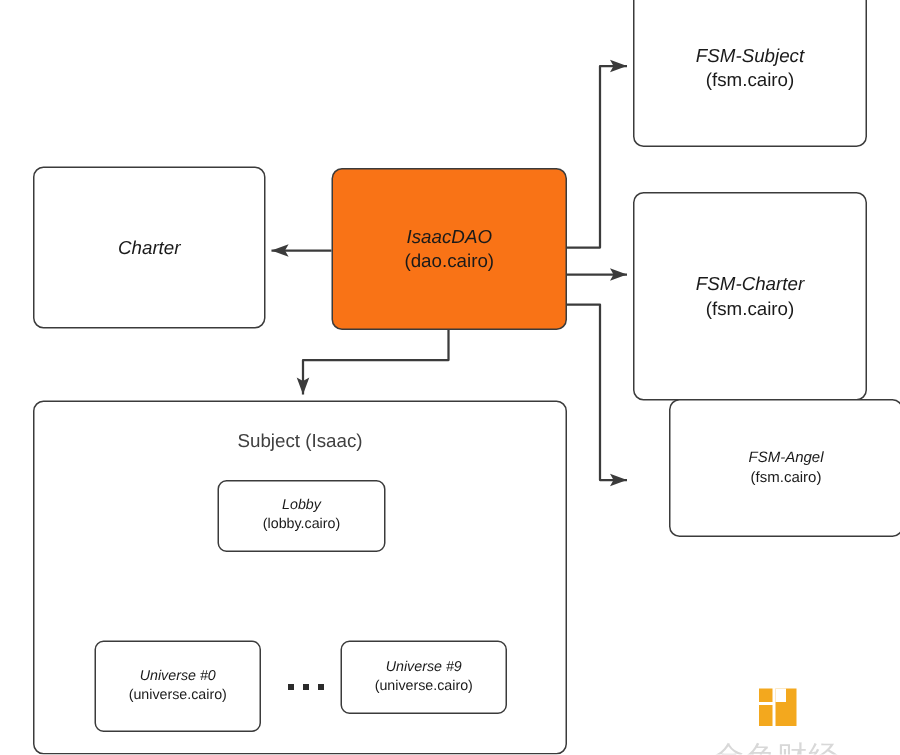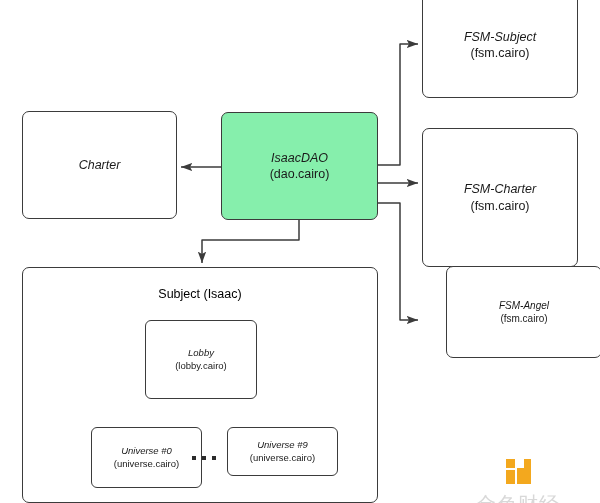--- a/index.html
+++ b/index.html
@@ -38,21 +38,21 @@
 
   
   #node-charter {
     left: 22px; top: 111px; width: 155px; height: 108px;
     font-size: 12.5px;
     text-align: center;
   }
   
   #node-isaacdao {
     left: 221px; top: 112px; width: 157px; height: 108px;
-    background: #86efac;
+    background: #f97316;
     font-size: 12.5px;
   }
   
   #node-fsm-subject {
     left: 422px; top: -8px; width: 156px; height: 106px;
     font-size: 12.5px;
   }
   #node-fsm-charter {
     left: 422px; top: 128px; width: 156px; height: 139px;
     font-size: 12.5px;
@@ -65,36 +65,35 @@
   
   #node-subject {
     left: 22px; top: 267px; width: 356px; height: 236px;
     border-radius: 7px;
     justify-content: flex-start;
     padding-top: 18px;
     font-size: 12.5px;
   }
   #subject-title {
     font-size: 12.5px;
-    color: #000000;
+    color: #404040;
   }
   
   #node-lobby {
-    left: 145px; top: 320px; width: 112px; height: 79px;
+    left: 145px; top: 320px; width: 112px; height: 48px;
     font-size: 9.5px;
     border-width: 1.4px;
     border-radius: 6px;
   }
   
   #node-universe-0 {
     left: 63px; top: 427px; width: 111px; height: 61px;
     font-size: 9.5px;
     border-width: 1.4px;
     border-radius: 6px;
-    margin-left: 28px;
   }
   #node-universe-9 {
     left: 227px; top: 427px; width: 111px; height: 49px;
     font-size: 9.5px;
     border-width: 1.4px;
     border-radius: 6px;
   }
   #ellipsis {
     position: absolute;
     left: 181px; top: 449px;

